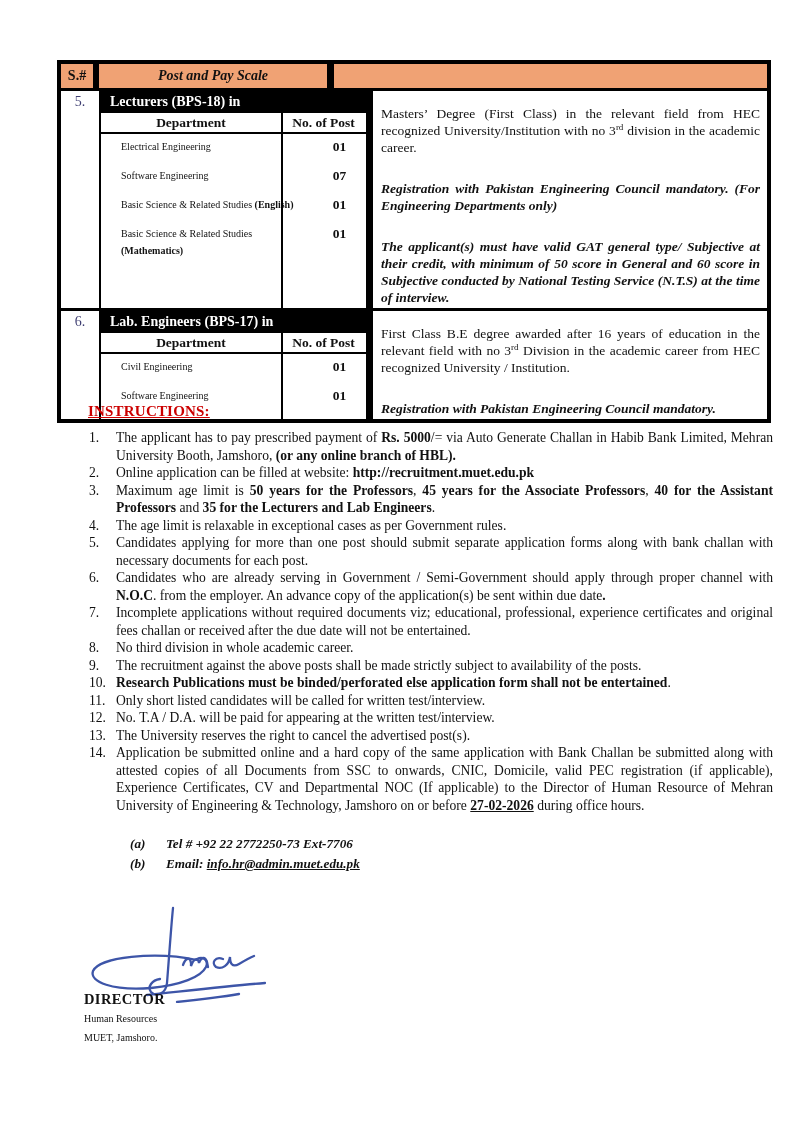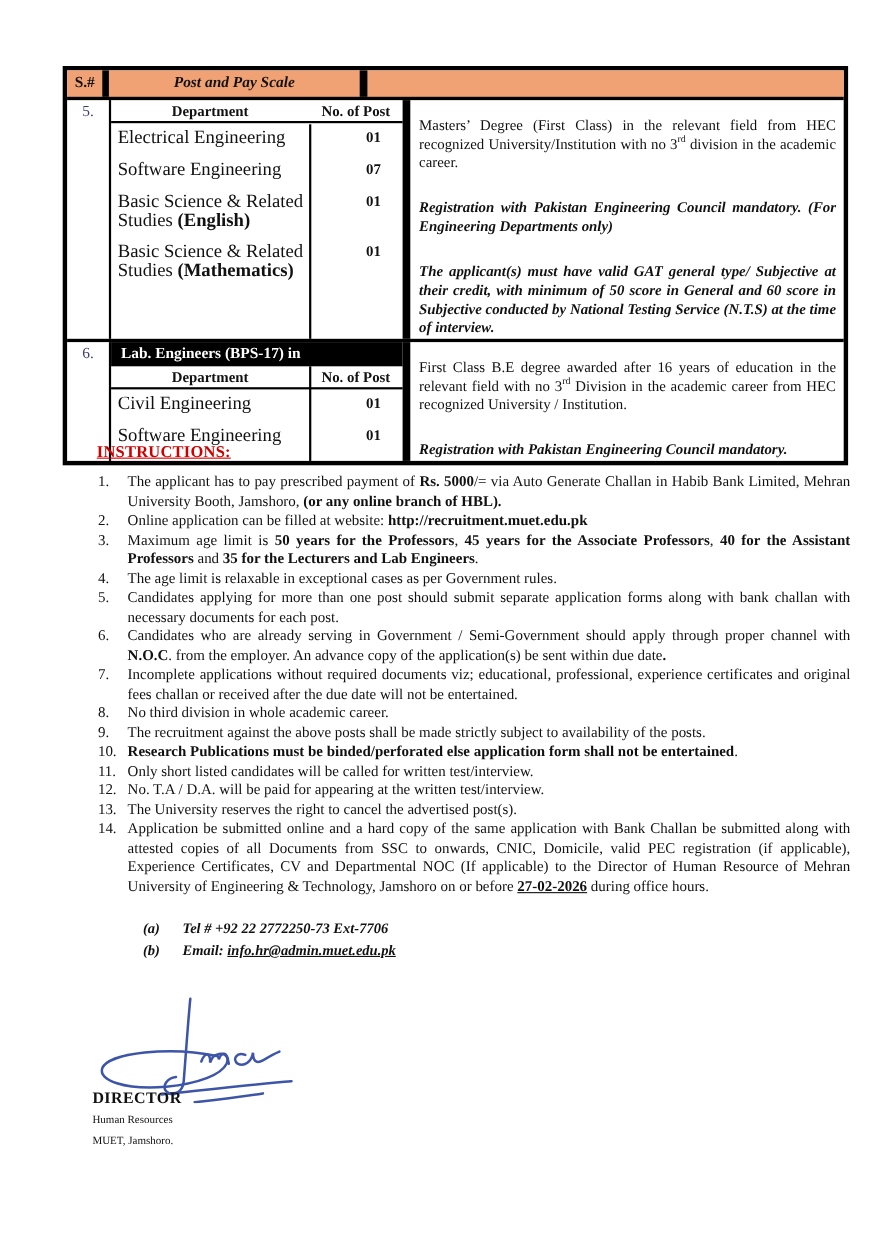--- a/index.html
+++ b/index.html
@@ -25,21 +25,21 @@
   .t-row + .t-row{border-top:3px solid #000;}
   .sn-cell{width:38px;text-align:center;padding-top:3px;font-size:14px;color:var(--sn);}
   .post-cell{width:274px;border-right:7px solid #000;}
   .post-box{height:100%;border-left:2px solid #000;position:relative;}
   .banner{height:22px;line-height:22px;background:#000;color:#fff;font-weight:bold;font-size:14px;padding-left:9px;white-space:nowrap;}
   .inner-head{display:flex;border-bottom:2px solid #000;height:21px;line-height:20px;font-weight:bold;font-size:13.5px;}
   .ih-dept{width:180px;text-align:center;}
   .ih-posts{flex:1;text-align:center;}
   .vline{position:absolute;left:180px;top:22px;bottom:0;width:2px;background:#000;}
   .dept-row{display:flex;padding:4px 0 8px;}
-  .d-name{width:212px;padding:0 8px 0 6px;font-size:17px;line-height:17px;}
+  .d-name{width:212px;padding:0 8px 0 20px;font-size:10px;line-height:17px;}
   .d-posts{flex:1;text-align:center;font-weight:bold;font-size:13.5px;line-height:17px;}
   .qual-cell{flex:1;padding:14px 7px 2px 8px;}
   .q{font-size:13.5px;line-height:17px;text-align:justify;}
   .q-bi{font-weight:bold;font-style:italic;}
   .gap-sm{margin-top:24px;}
   .gap-lg{margin-top:24px;}
   .row-5{min-height:193px;}
   .row-6{min-height:104px;}
   sup{font-size:9px;line-height:0;vertical-align:super;}
 
@@ -71,20 +71,21 @@
   <div class="adtable">
     <div class="t-header">
       <div class="h-sn">S.#</div>
       <div class="h-post">Post and Pay Scale</div>
     </div>
 
     <div class="t-row row-5">
       <div class="sn-cell">5.</div>
       <div class="post-cell">
         <div class="post-box">
+          <div class="banner">Lecturers (BPS-18) in</div>
           <div class="inner-head">
             <div class="ih-dept">Department</div>
             <div class="ih-posts">No. of Post</div>
           </div>
           <div class="dept-row">
             <div class="d-name">Electrical Engineering</div>
             <div class="d-posts">01</div>
           </div>
           <div class="dept-row">
             <div class="d-name">Software Engineering</div>

